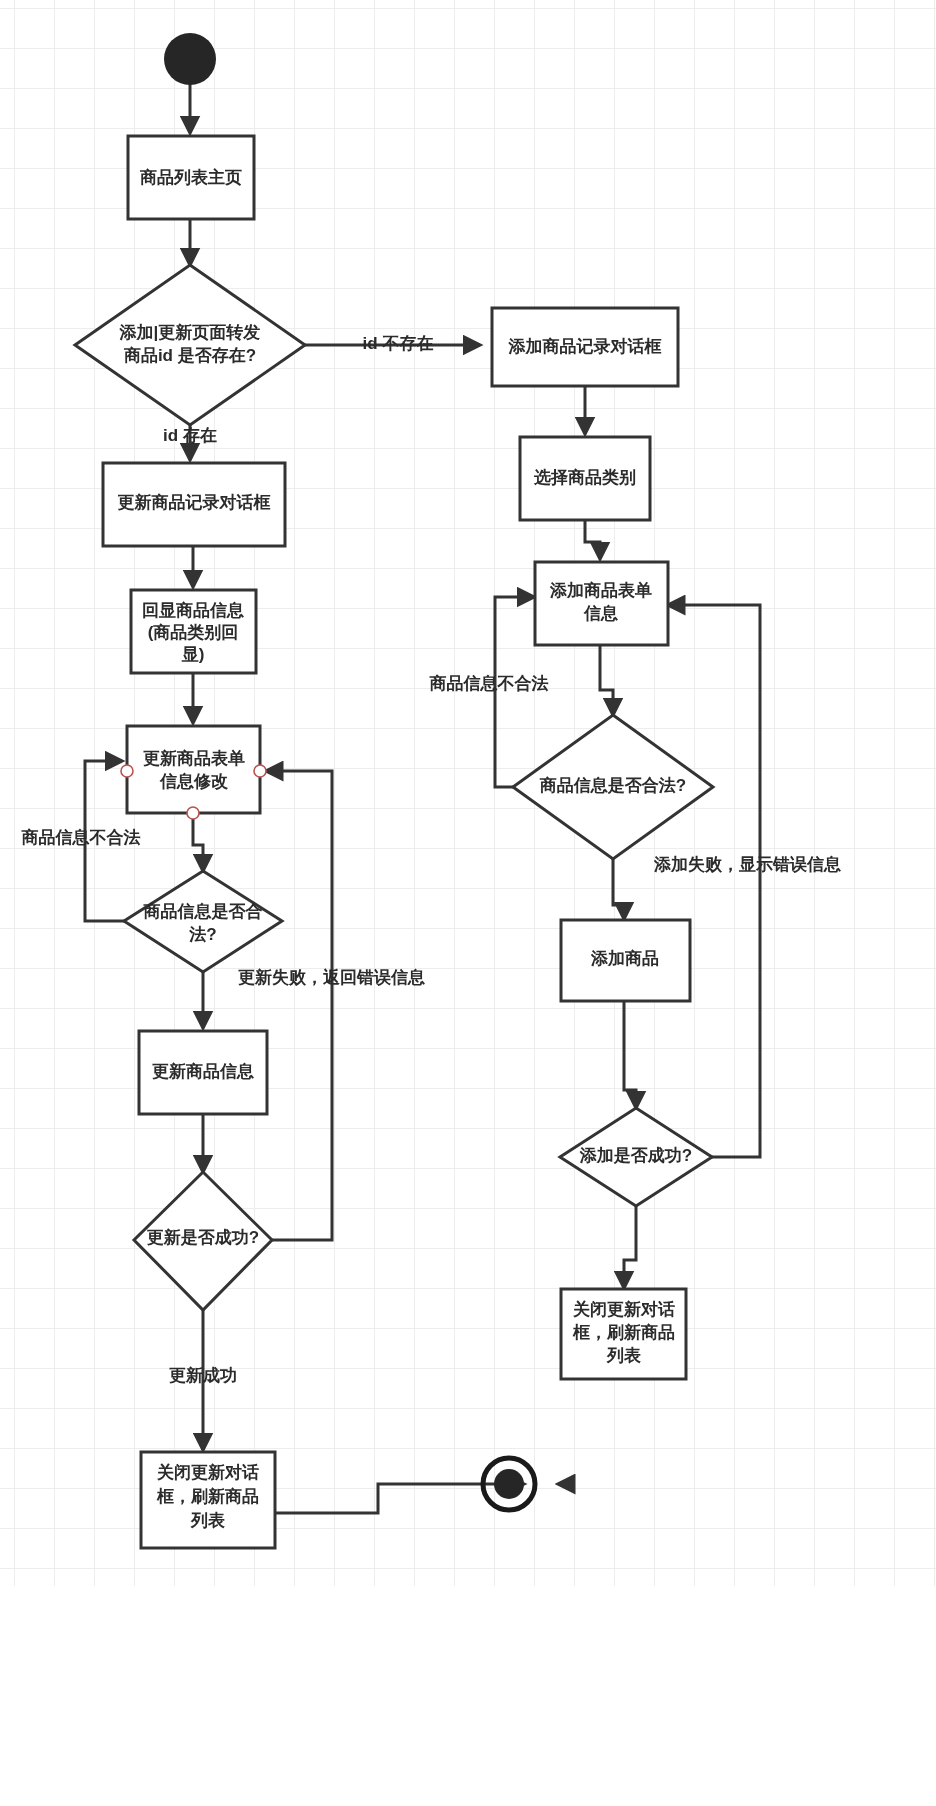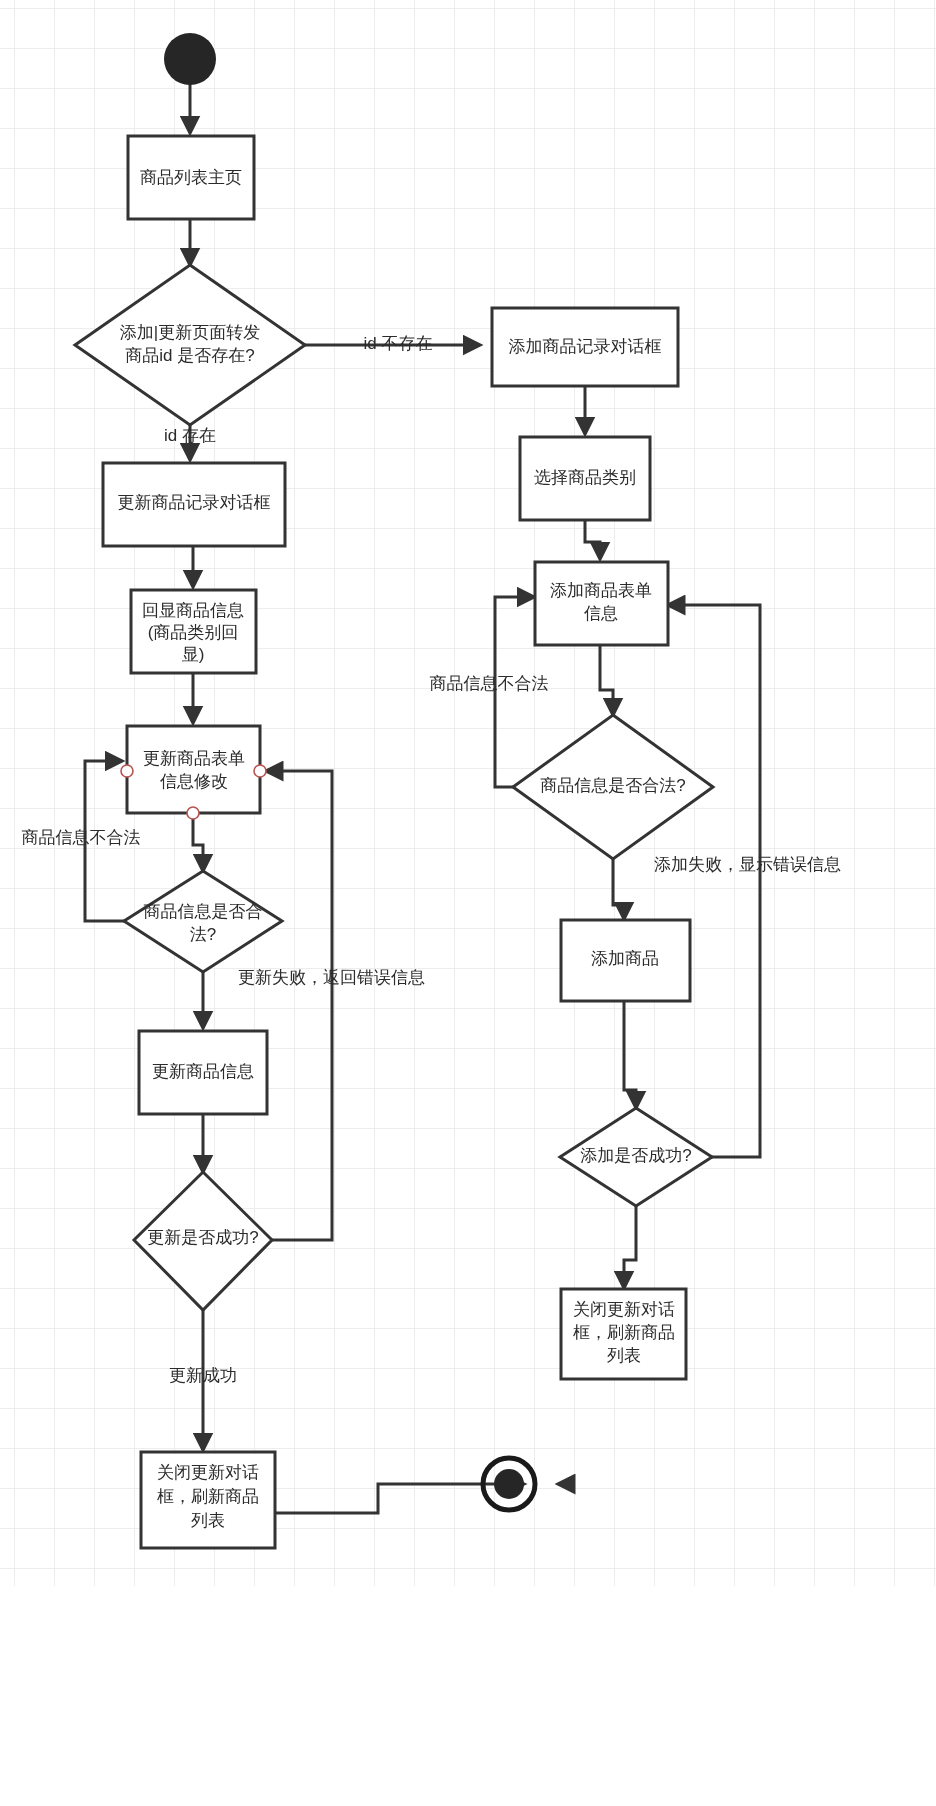--- a/index.html
+++ b/index.html
@@ -14,20 +14,21 @@
     position: relative;
     width: 936px;
     height: 1586px;
     overflow: hidden;
     background-color: #ffffff;
     background-image:
       linear-gradient(to right, #ededed 1px, transparent 1px),
       linear-gradient(to bottom, #ededed 1px, transparent 1px);
     background-size: 40px 40px;
     background-position: 14px 8px;
+    font-weight: bold;
   }
   #flow {
     position: absolute;
     left: 0;
     top: 0;
     width: 936px;
     height: 1806px;
   }
   .nodeShape {
     fill: #ffffff;

